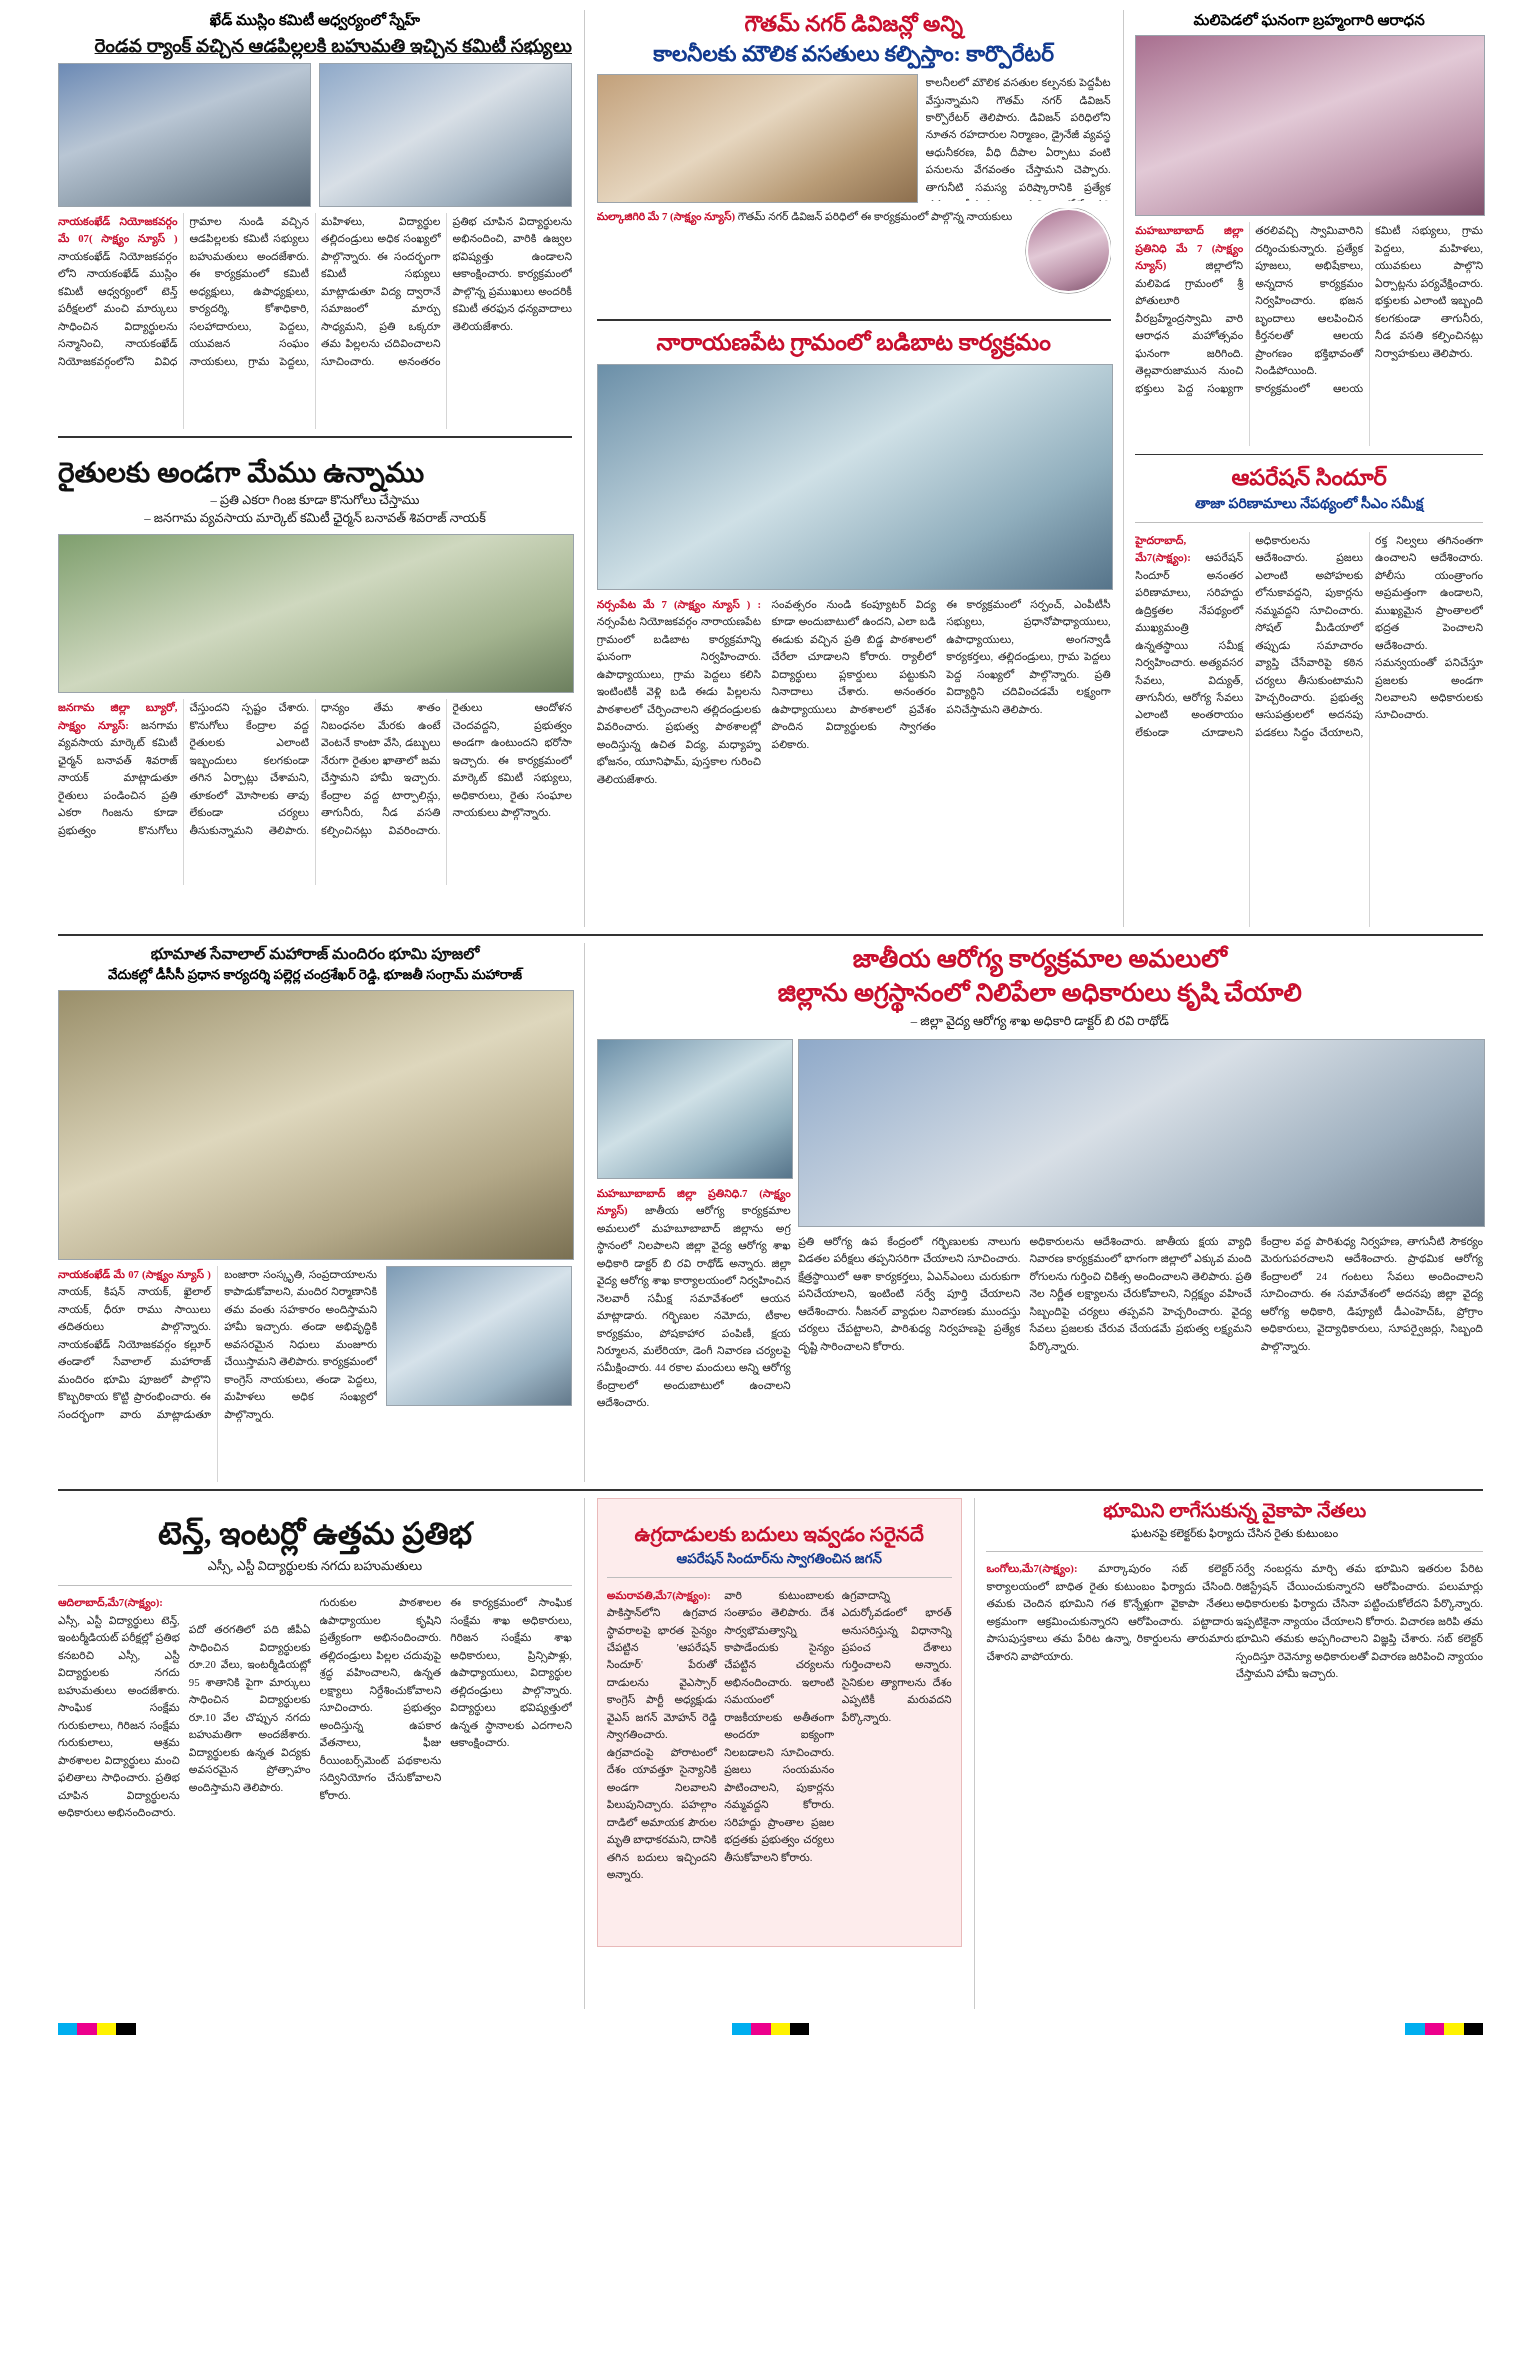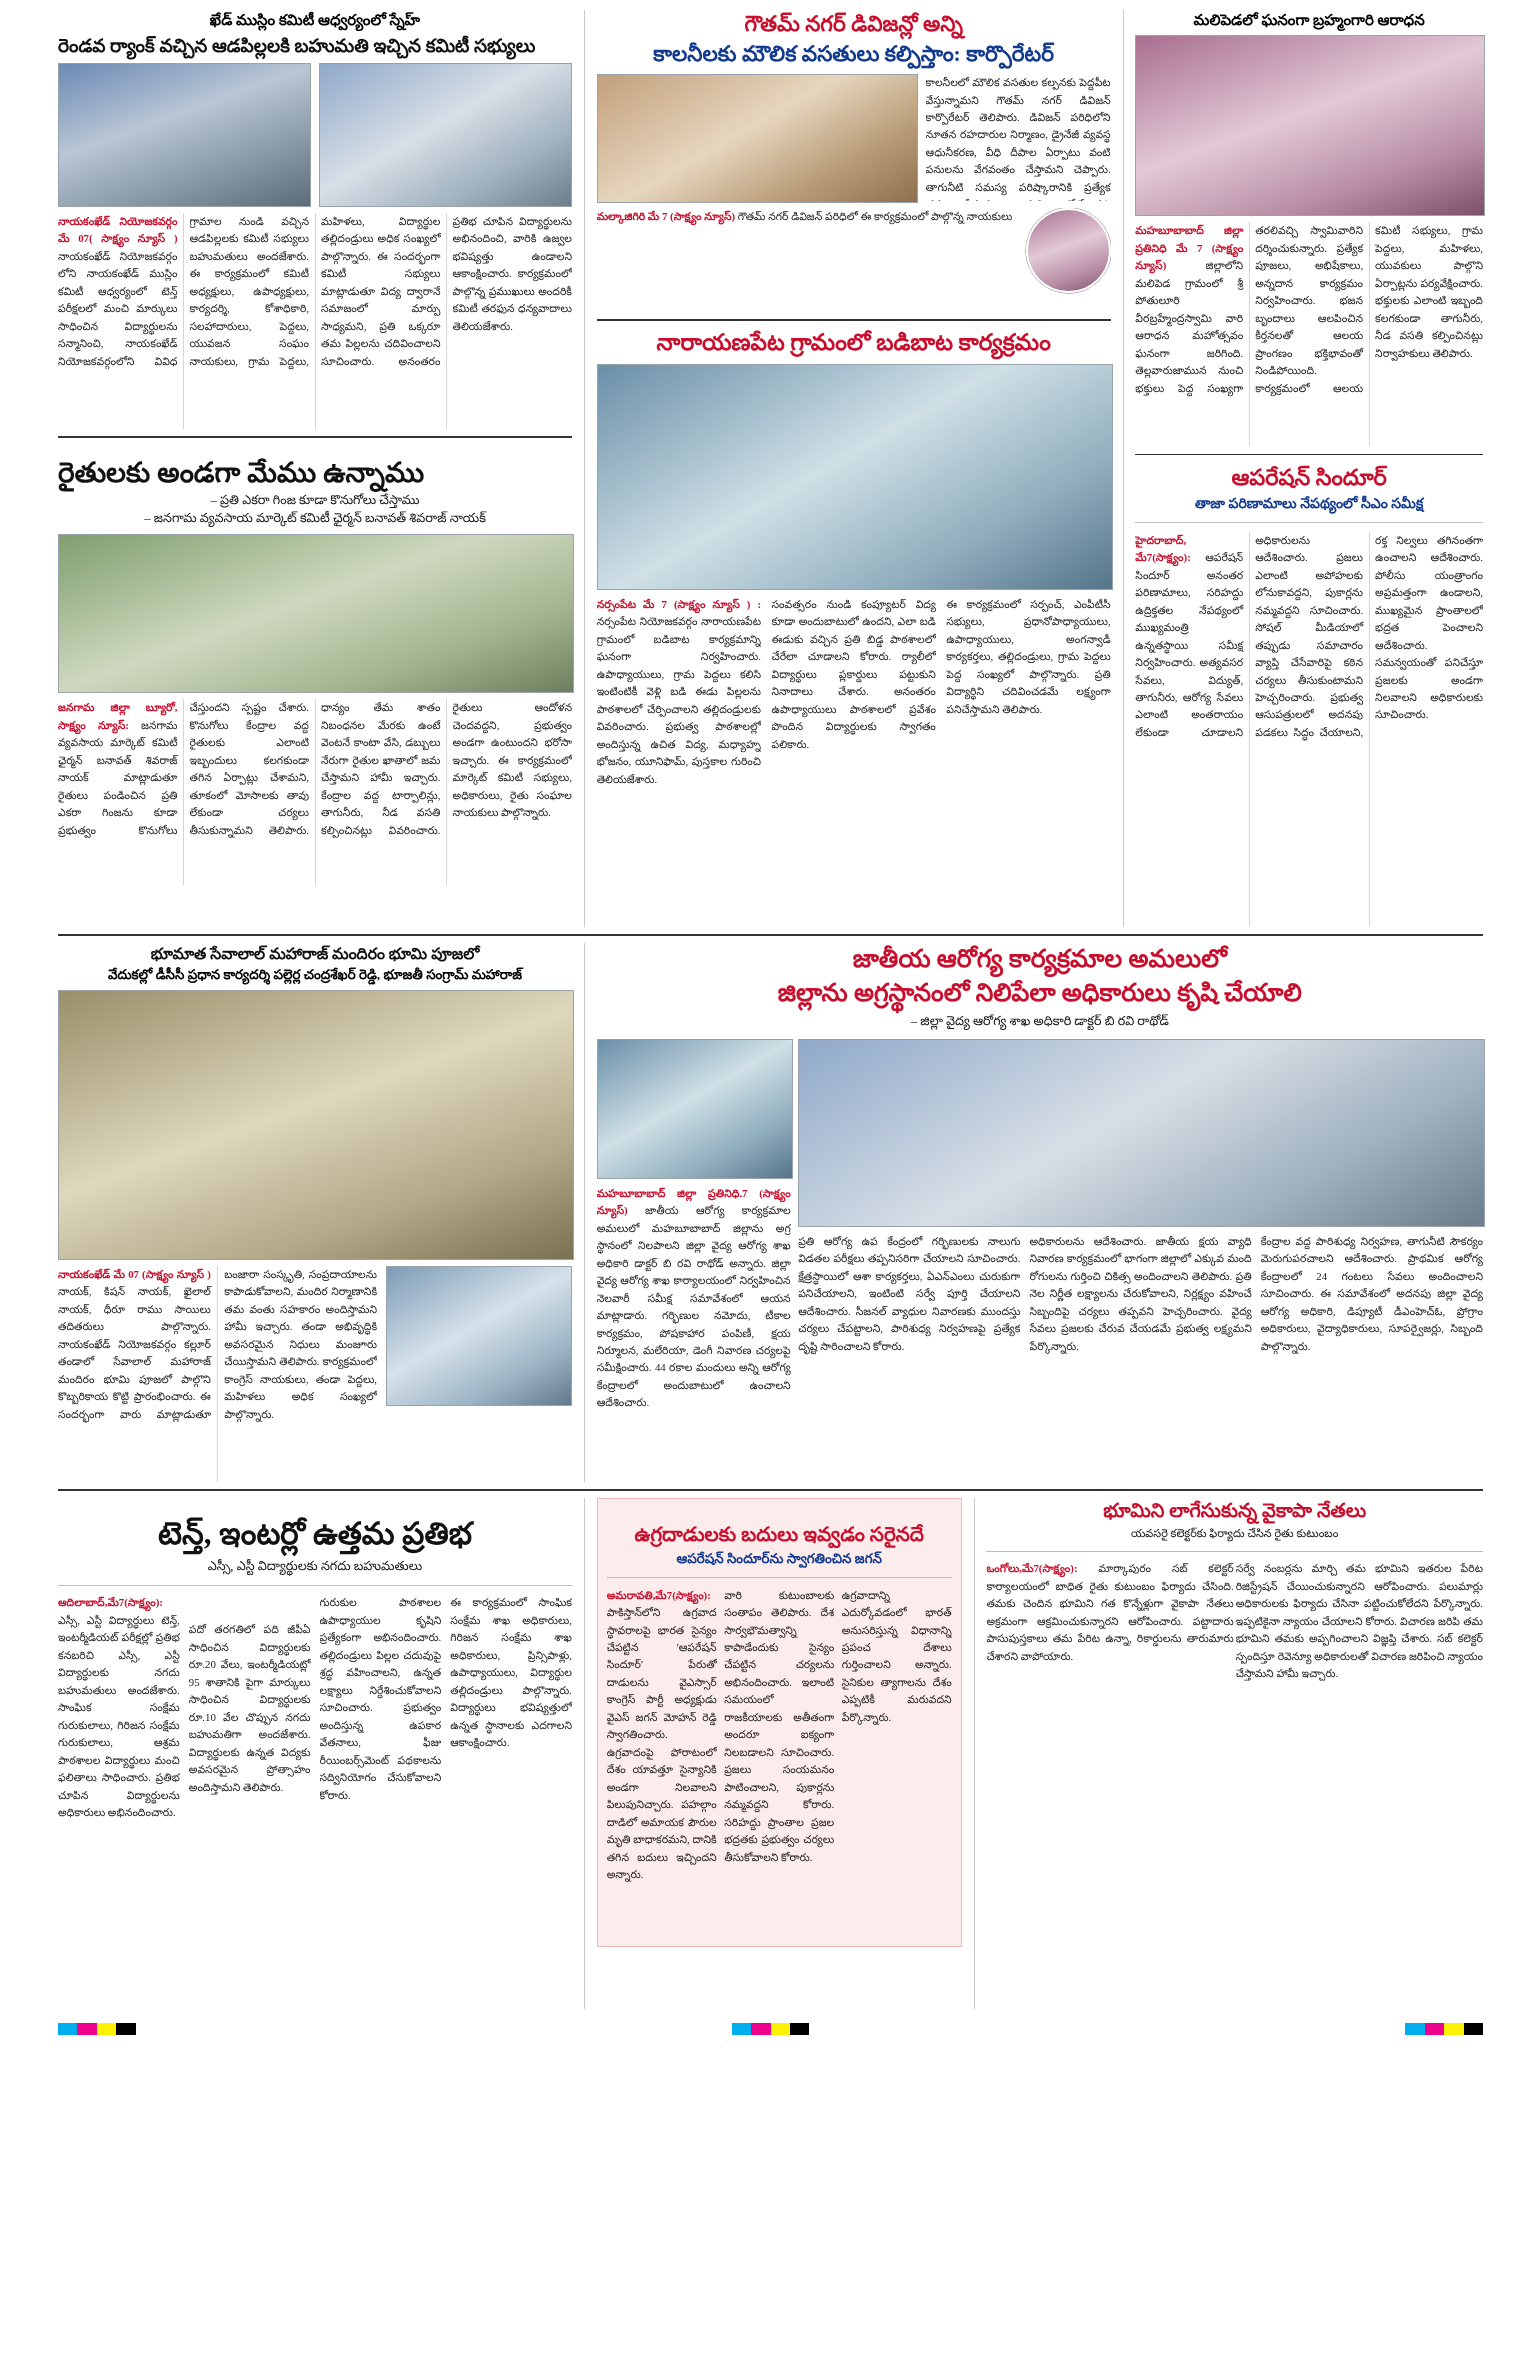--- a/index.html
+++ b/index.html
@@ -68,21 +68,21 @@
 
 <div class="page">
 
 
   <div class="sheet">
 
     <div class="cols">
 
       <div style="width:514px;">
         <div class="kicker">ఖేడ్ ముస్లిం కమిటీ ఆధ్వర్యంలో స్నేహ్</div>
-        <div class="hl-black" style="font-size:18.6px;text-align:left;margin-top:3px;">రెండవ ర్యాంక్ వచ్చిన ఆడపిల్లలకి బహుమతి ఇచ్చిన కమిటీ సభ్యులు</div>
+        <div class="hl-black" style="font-size:18.6px;text-align:right;margin-top:3px;text-decoration:underline;">రెండవ ర్యాంక్ వచ్చిన ఆడపిల్లలకి బహుమతి ఇచ్చిన కమిటీ సభ్యులు</div>
         <div style="display:flex;gap:7.5px;margin-top:6px;">
           <div class="photo g1" style="width:252px;height:142px;">
               <div class="ph-inner g1"></div>
             </div>
           <div class="photo g2" style="width:252px;height:142px;">
               <div class="ph-inner g2"></div>
             </div>
         </div>
         <div class="body-txt fourcol" style="margin-top:6px;height:216px;overflow:hidden;">
           <span class="dateline">నాయకంఖేడ్ నియోజకవర్గం మే 07( సాక్ష్యం న్యూస్ )</span>
@@ -255,21 +255,21 @@
             <div class="body-txt" style="flex:1;height:328px;overflow:hidden;">వారి కుటుంబాలకు సంతాపం తెలిపారు. దేశ సార్వభౌమత్వాన్ని కాపాడేందుకు సైన్యం చేపట్టిన చర్యలను అభినందించారు. ఇలాంటి సమయంలో రాజకీయాలకు అతీతంగా అందరూ ఐక్యంగా నిలబడాలని సూచించారు. ప్రజలు సంయమనం పాటించాలని, పుకార్లను నమ్మవద్దని కోరారు. సరిహద్దు ప్రాంతాల ప్రజల భద్రతకు ప్రభుత్వం చర్యలు తీసుకోవాలని కోరారు.</div>
             <div class="body-txt" style="flex:1;height:328px;overflow:hidden;">ఉగ్రవాదాన్ని ఎదుర్కోవడంలో భారత్ అనుసరిస్తున్న విధానాన్ని ప్రపంచ దేశాలు గుర్తించాలని అన్నారు. సైనికుల త్యాగాలను దేశం ఎప్పటికీ మరువదని పేర్కొన్నారు.</div>
           </div>
         </div>
       </div>
 
       <div class="rule-v"></div>
 
       <div style="flex:1;">
         <div class="hl-red" style="font-size:19.4px;">భూమిని లాగేసుకున్న వైకాపా నేతలు</div>
-        <div class="byline" style="font-size:11.2px;margin-top:3px;">యవసరై కలెక్టర్‌కు ఫిర్యాదు చేసిన రైతు కుటుంబం</div>
+        <div class="byline" style="font-size:11.2px;margin-top:3px;">ఘటనపై కలెక్టర్‌కు ఫిర్యాదు చేసిన రైతు కుటుంబం</div>
         <div class="hr"></div>
         <div style="display:flex;gap:2px;">
           <div class="body-txt" style="flex:1;height:373px;overflow:hidden;">
             <span class="dateline">ఒంగోలు,మే7(సాక్ష్యం):</span>
             <span>మార్కాపురం సబ్ కలెక్టర్ కార్యాలయంలో బాధిత రైతు కుటుంబం ఫిర్యాదు చేసింది. తమకు చెందిన భూమిని గత కొన్నేళ్లుగా వైకాపా నేతలు అక్రమంగా ఆక్రమించుకున్నారని ఆరోపించారు. పట్టాదారు పాసుపుస్తకాలు తమ పేరిట ఉన్నా, రికార్డులను తారుమారు చేశారని వాపోయారు.</span>
           </div>
           <div class="body-txt" style="flex:1;height:373px;overflow:hidden;">సర్వే నంబర్లను మార్చి తమ భూమిని ఇతరుల పేరిట రిజిస్ట్రేషన్ చేయించుకున్నారని ఆరోపించారు. పలుమార్లు అధికారులకు ఫిర్యాదు చేసినా పట్టించుకోలేదని పేర్కొన్నారు. ఇప్పటికైనా న్యాయం చేయాలని కోరారు. విచారణ జరిపి తమ భూమిని తమకు అప్పగించాలని విజ్ఞప్తి చేశారు. సబ్ కలెక్టర్ స్పందిస్తూ రెవెన్యూ అధికారులతో విచారణ జరిపించి న్యాయం చేస్తామని హామీ ఇచ్చారు.</div>
         </div>
       </div>
     </div>

